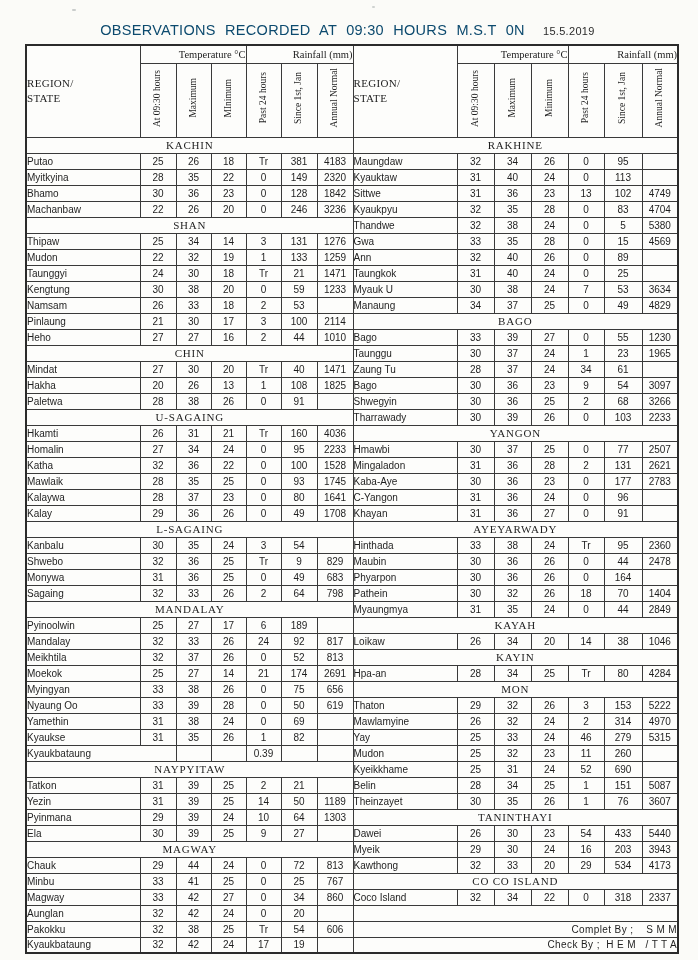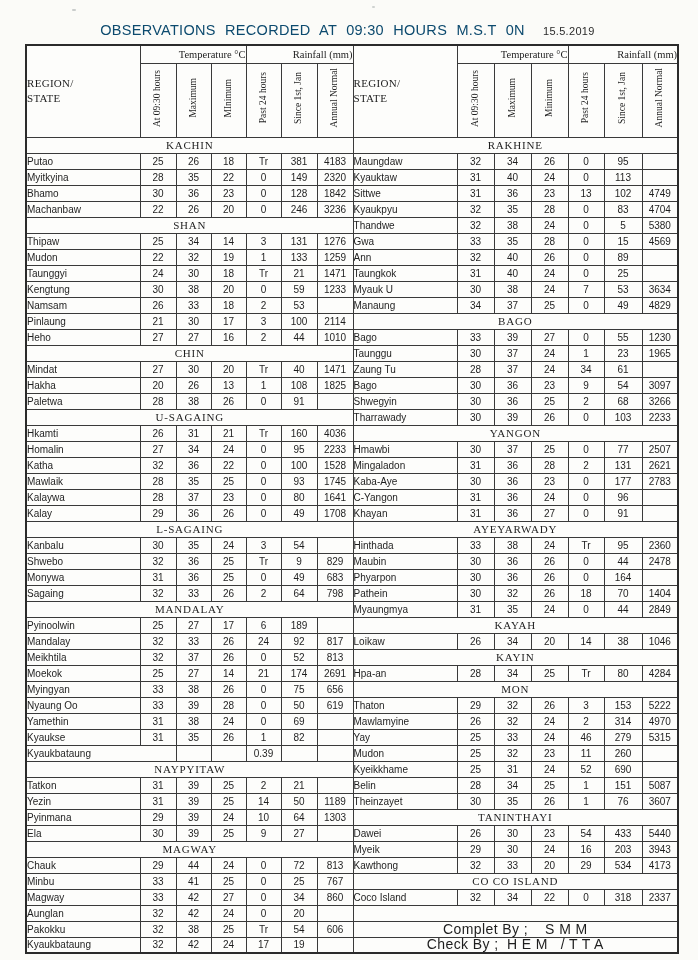--- a/index.html
+++ b/index.html
@@ -61,23 +61,23 @@
     text-align:left;padding-left:6px;white-space:nowrap;
     font-family:"Liberation Sans",sans-serif;
   }
   td.num{text-align:center;font-family:"Liberation Sans",sans-serif;}
   td.section{
     text-align:center;
     font-family:"Liberation Serif",serif;
     font-size:11px;letter-spacing:.8px;
   }
   td.note{
-    text-align:center;padding-left:5px;
+    text-align:right;padding-left:5px;
     font-family:"Liberation Sans",sans-serif;
-    font-size:14px;white-space:pre;letter-spacing:.4px;
+    font-size:10px;white-space:pre;letter-spacing:.4px;
   }
   td.empty{}
   .speck{position:absolute;background:#9aa0a0;border-radius:1px;}
 </style>
 </head>
 <body>
 
 <div class="page-title">OBSERVATIONS RECORDED AT 09:30 HOURS M.S.T 0N</div>
 <div class="page-date">15.5.2019</div>
 

